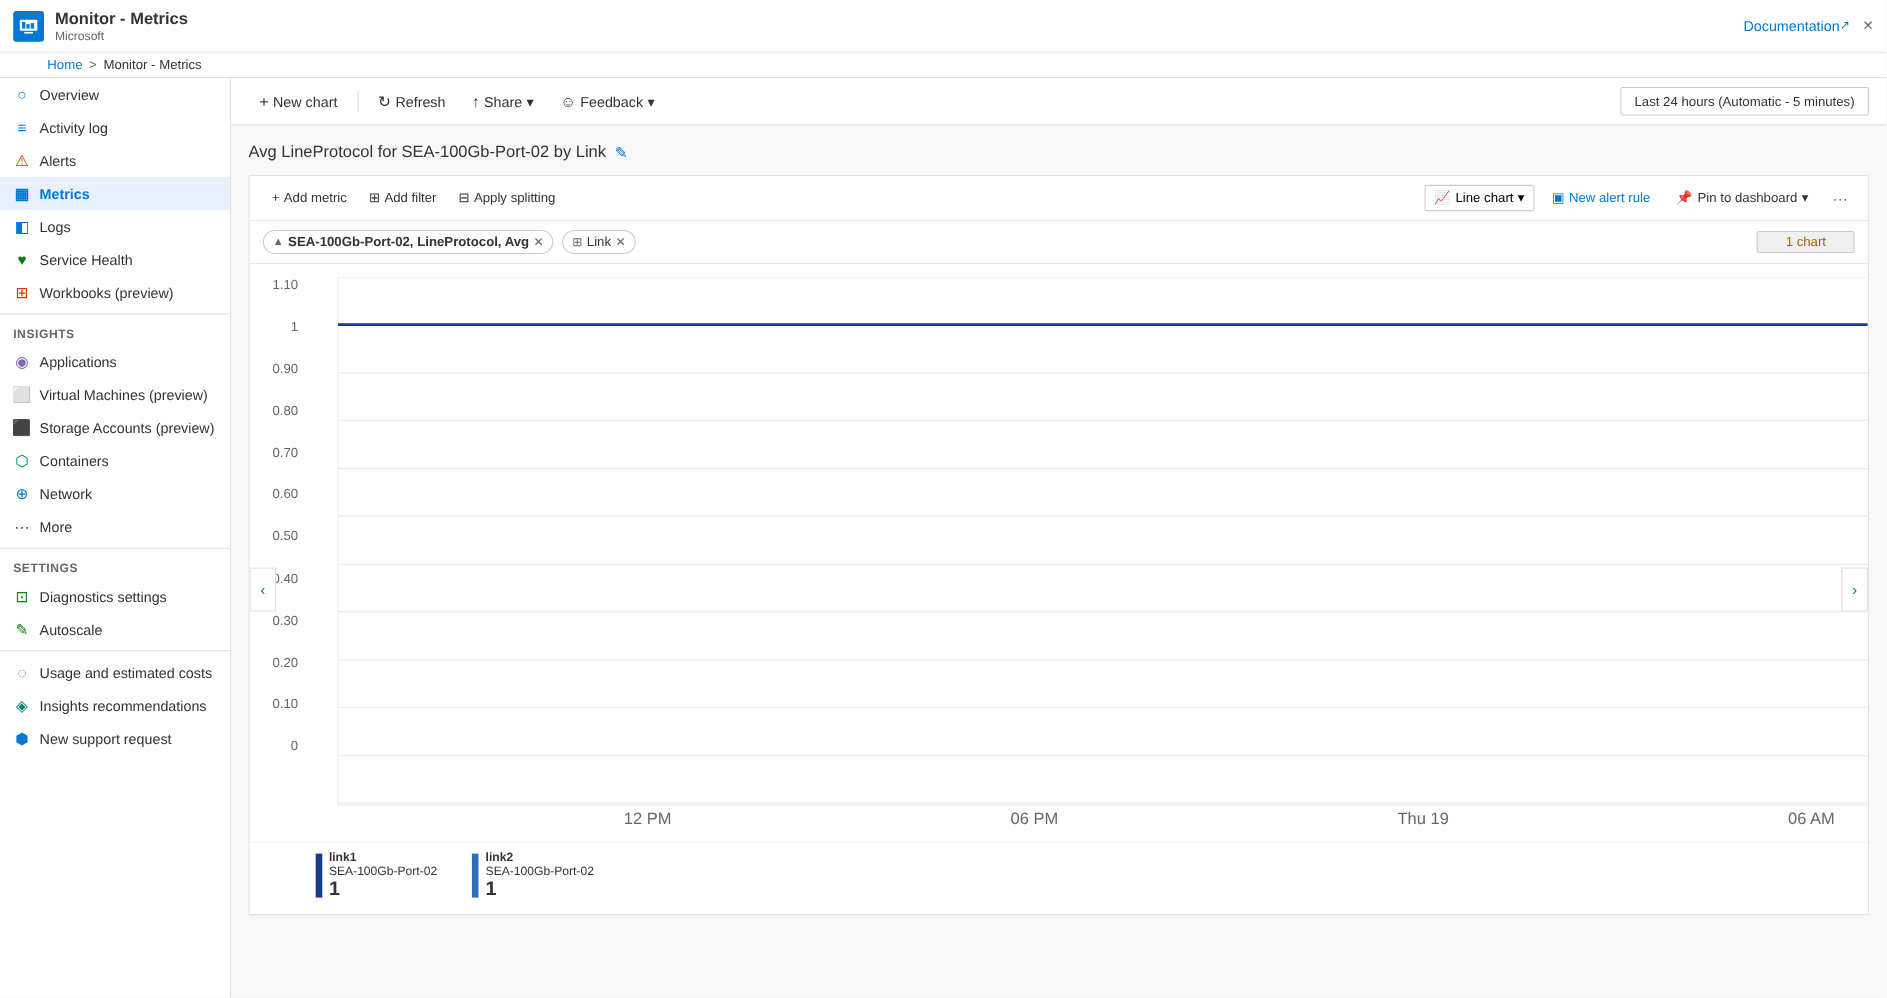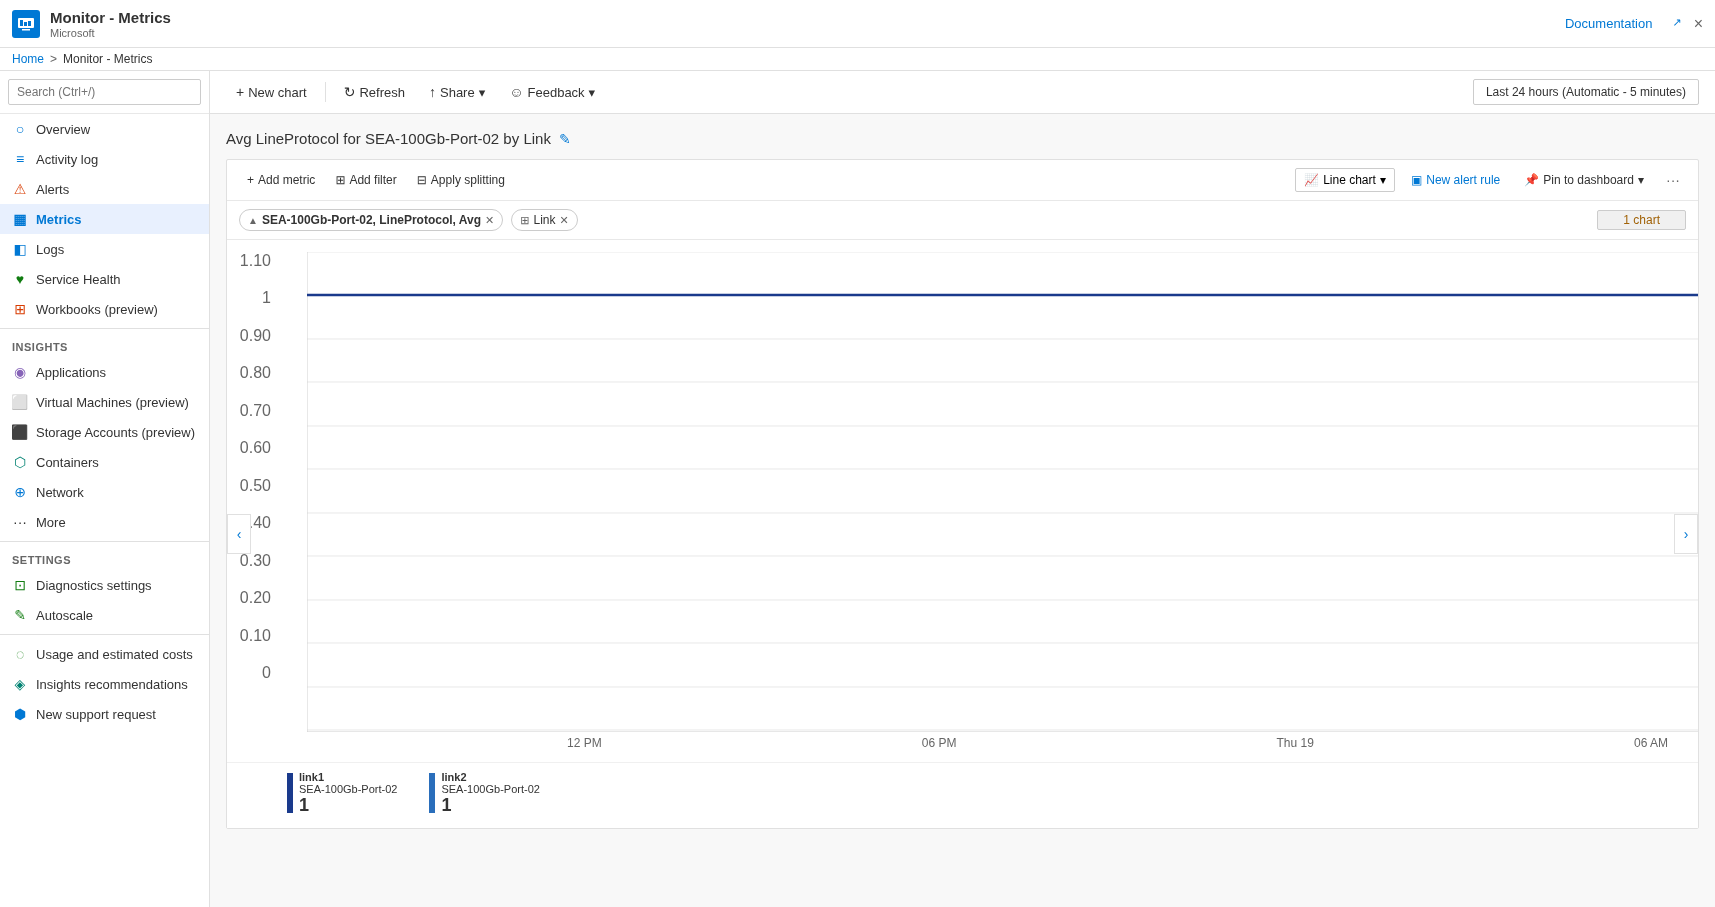--- a/index.html
+++ b/index.html
@@ -4,21 +4,21 @@
   <style>
     * { box-sizing: border-box; margin: 0; padding: 0; }
     body { font-family: 'Segoe UI', Arial, sans-serif; font-size: 13px; background: #f3f3f3; color: #333; display: flex; flex-direction: column; height: 100vh; overflow: hidden; }
 
     
     .top-bar { display: flex; align-items: center; justify-content: space-between; background: #fff; border-bottom: 1px solid #e0e0e0; padding: 0 12px; height: 48px; flex-shrink: 0; }
     .top-bar-left { display: flex; align-items: center; gap: 10px; }
     .app-icon { width: 28px; height: 28px; background: #0078d4; border-radius: 3px; display: flex; align-items: center; justify-content: center; }
     .app-icon svg { width: 18px; height: 18px; fill: white; }
     .top-bar-right { display: flex; align-items: center; gap: 12px; }
-    .doc-link { color: #0078d4; font-size: 13px; text-decoration: none; display: flex; align-items: flex-start; gap: 20px; }
+    .doc-link { color: #0078d4; font-size: 13px; text-decoration: none; display: flex; align-items: flex-start; gap: 0; }
     .close-btn { font-size: 16px; color: #666; cursor: pointer; background: none; border: none; }
 
     
     .breadcrumb { background: #fff; padding: 4px 12px; border-bottom: 1px solid #e0e0e0; font-size: 12px; color: #0078d4; display: flex; align-items: center; gap: 6px; flex-shrink: 0; }
     .breadcrumb span { color: #666; }
 
     
     .main-layout { display: flex; flex: 1; overflow: hidden; }
 
     
@@ -64,21 +64,21 @@
 
     
     .filter-row { display: flex; align-items: center; gap: 8px; padding: 8px 12px; border-bottom: 1px solid #e8e8e8; }
     .filter-tag { display: flex; align-items: center; gap: 4px; padding: 3px 8px; border: 1px solid #ccc; border-radius: 12px; font-size: 12px; background: #fff; cursor: pointer; }
     .filter-tag .remove-x { color: #666; font-size: 11px; cursor: pointer; }
     .filter-tag .metric-bold { font-weight: 600; }
 
     
     .chart-canvas { position: relative; padding: 12px 0 8px 50px; background: #fff; }
     .y-axis { position: absolute; left: 0; top: 12px; bottom: 80px; width: 50px; display: flex; flex-direction: column; justify-content: space-between; align-items: flex-end; padding-right: 6px; }
-    .y-label { font-size: 16px; color: #666; }
+    .y-label { font-size: 12px; color: #666; }
 
     
     .nav-arrow { position: absolute; top: 50%; transform: translateY(-50%); background: #fff; border: 1px solid #e0e0e0; width: 24px; height: 40px; display: flex; align-items: center; justify-content: center; cursor: pointer; color: #0078d4; font-size: 14px; z-index: 10; }
     .nav-arrow-left { left: 0; }
     .nav-arrow-right { right: 0; }
 
     .chart-wrapper { position: relative; }
 
     
     .chart-count-badge { position: absolute; top: 8px; right: 8px; background: #f0f0f0; border: 1px solid #ccc; border-radius: 2px; padding: 2px 25px; font-size: 12px; color: #a16207; }
@@ -105,31 +105,28 @@
   <div class="top-bar-right">
     <a href="#" class="doc-link">
       <span>Documentation</span>
       <span style="font-size:11px;">↗</span>
     </a>
     <button class="close-btn">×</button>
   </div>
 </div>
 
 <div class="breadcrumb">
-  <a href="#" style="color:#0078d4;text-decoration:none;">Home</a>
+  <a href="#" style="color:#0078d4;text-decoration:none;margin-left:31px;">Home</a>
   <span>&gt;</span>
   <span style="color:#333;">Monitor - Metrics</span>
 </div>
 
 <div class="main-layout">
 
   <div class="sidebar">
-    <div class="sidebar-search">
-      <input type="text" placeholder="Search (Ctrl+/)" style="">
-    </div>
 
     <div>
       <div class="sidebar-item">
         <span class="icon icon-blue">○</span>
         <span>Overview</span>
       </div>
       <div class="sidebar-item">
         <span class="icon icon-blue">≡</span>
         <span>Activity log</span>
       </div>
@@ -335,21 +332,21 @@
               <line x1="0" y1="391" x2="1400" y2="391" stroke="#e8e8e8" stroke-width="1"></line>
               <line x1="0" y1="435" x2="1400" y2="435" stroke="#e8e8e8" stroke-width="1"></line>
               <line x1="0" y1="478" x2="1400" y2="478" stroke="#e8e8e8" stroke-width="1"></line>
 
               <line x1="0" y1="0" x2="0" y2="480" stroke="#d0d0d0" stroke-width="1"></line>
               <line x1="0" y1="480" x2="1400" y2="480" stroke="#d0d0d0" stroke-width="1"></line>
 
               <line x1="0" y1="43" x2="1400" y2="43" stroke="#1a3a8c" stroke-width="2.5"></line>
             </svg>
 
-            <div style="display:flex;justify-content:space-between;padding:4px 30px 4px 0;font-size:12px;color:#666;">
+            <div style="display:flex;justify-content:space-between;padding:4px 30px 4px 0;font-size:15px;color:#666;">
               <span style="margin-left:290px;">12 PM</span>
               <span>06 PM</span>
               <span>Thu 19</span>
               <span>06 AM</span>
             </div>
           </div>
 
           <div style="display:flex;gap:8px;padding:8px 60px 12px;border-top:1px solid #f0f0f0;background:#fff;">
             <div style="display:flex;align-items:flex-start;gap:6px;">
               <div style="width:6px;height:40px;background:#1a3a8c;margin-top:2px;flex-shrink:0;"></div>

